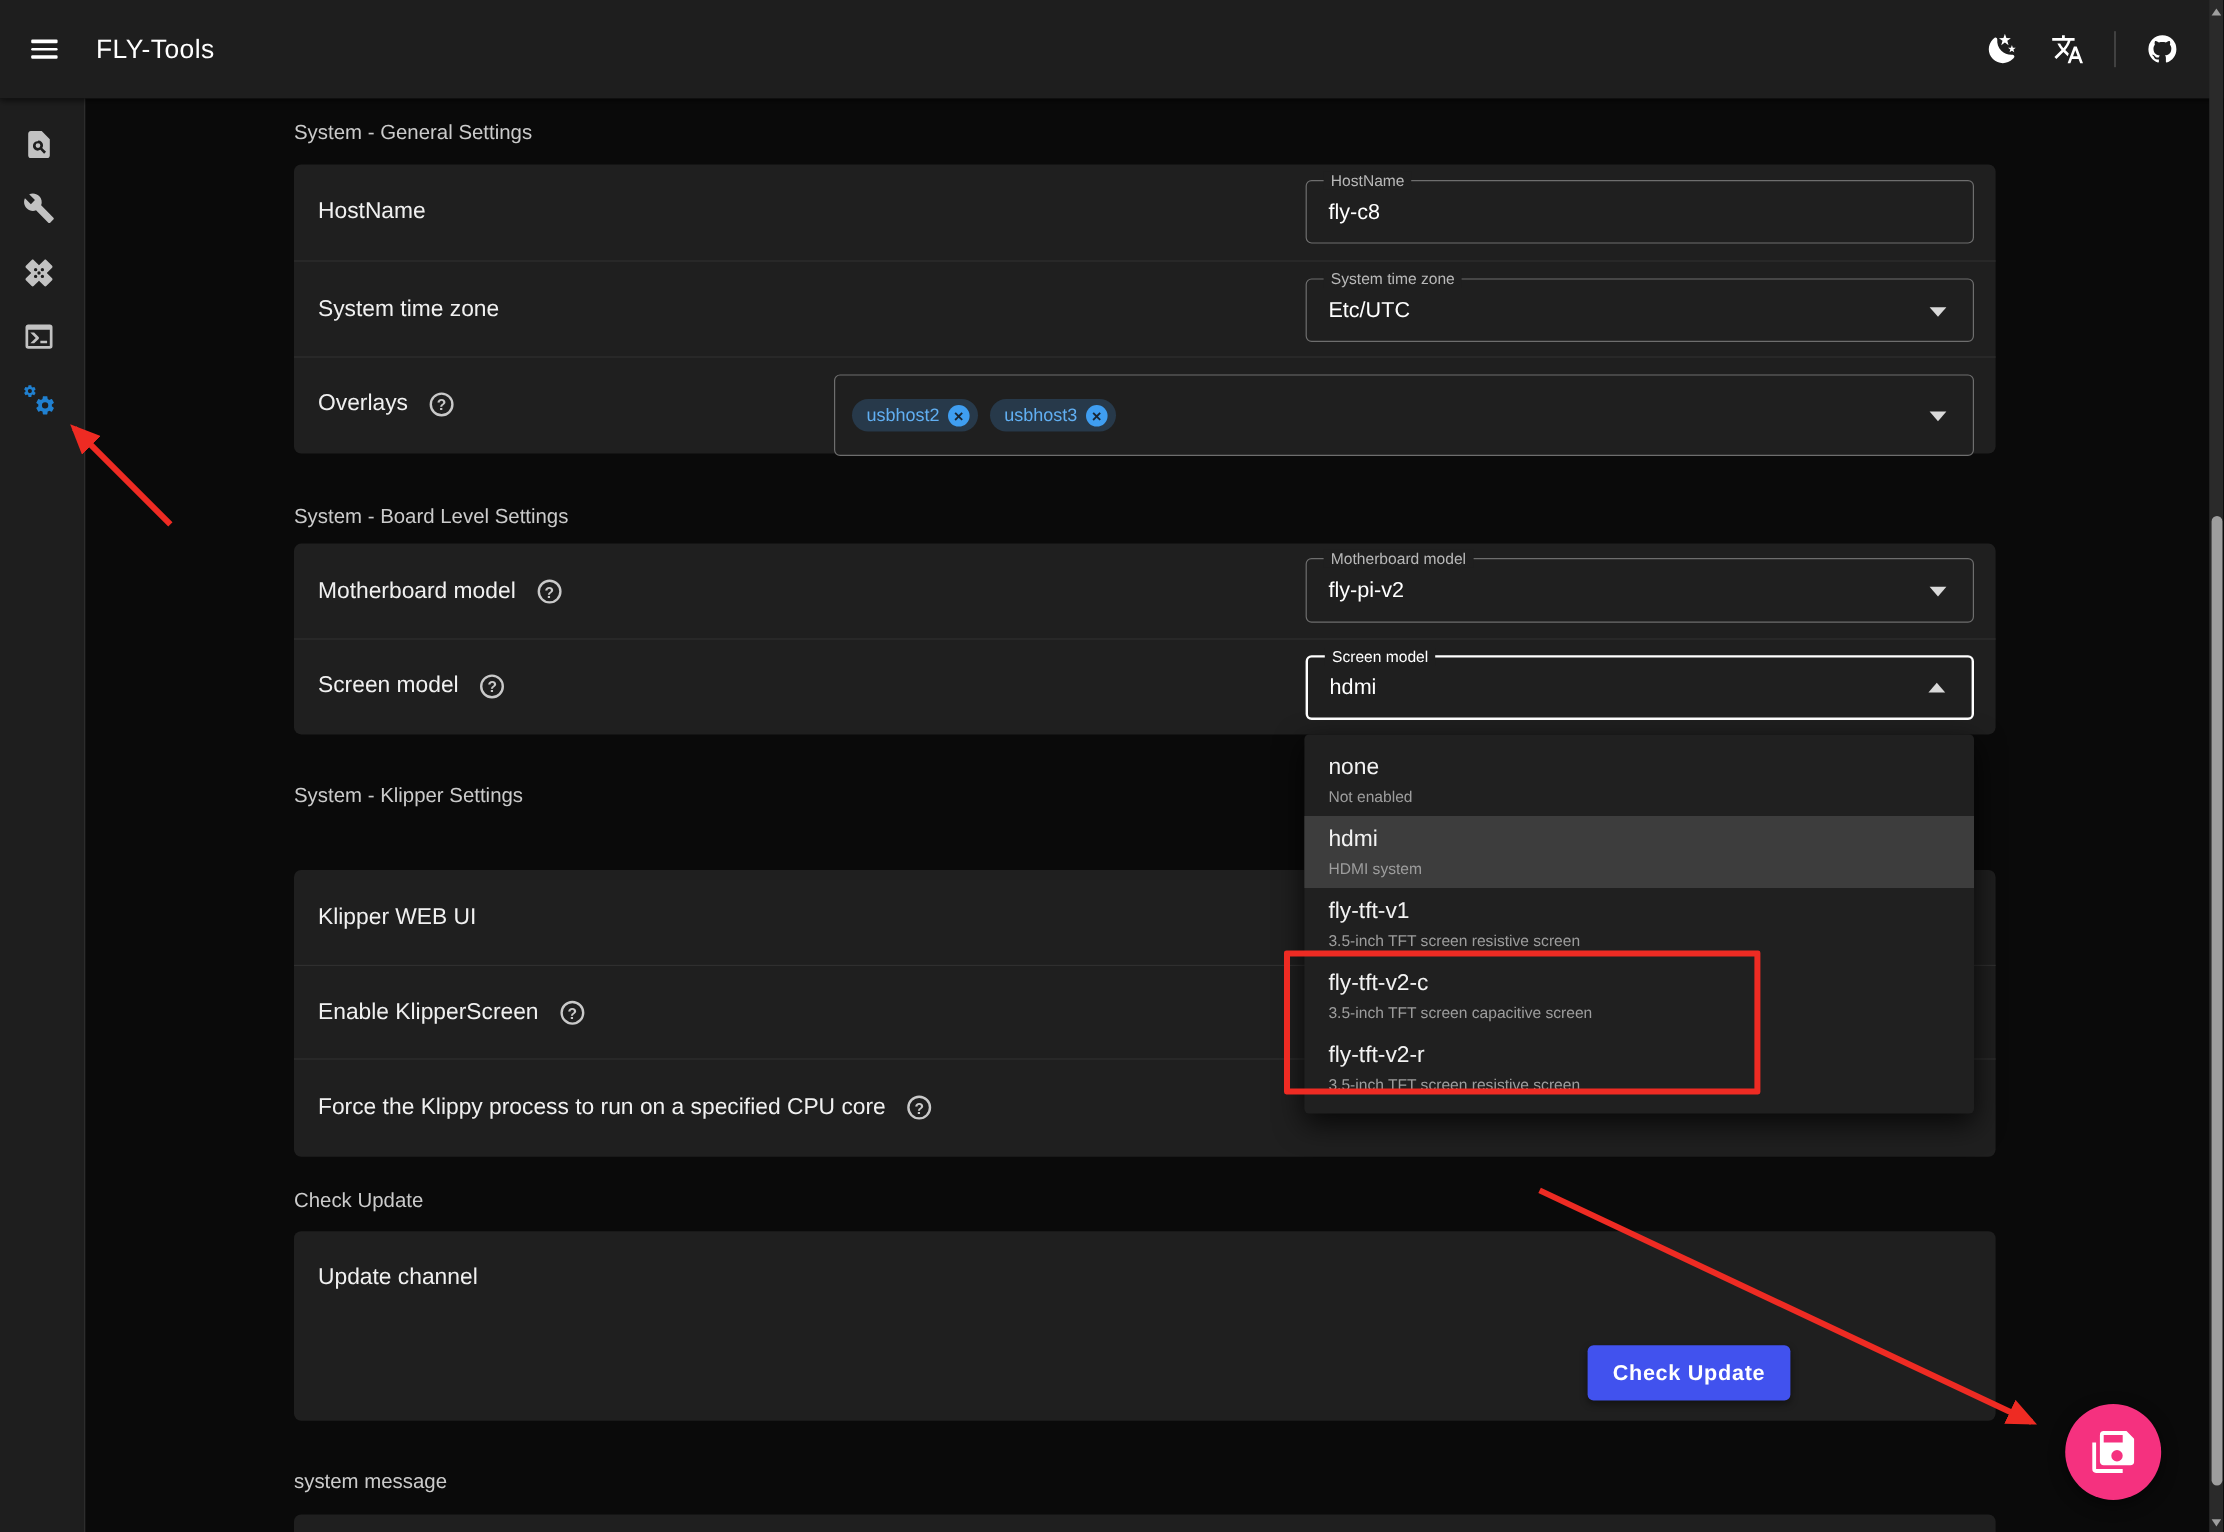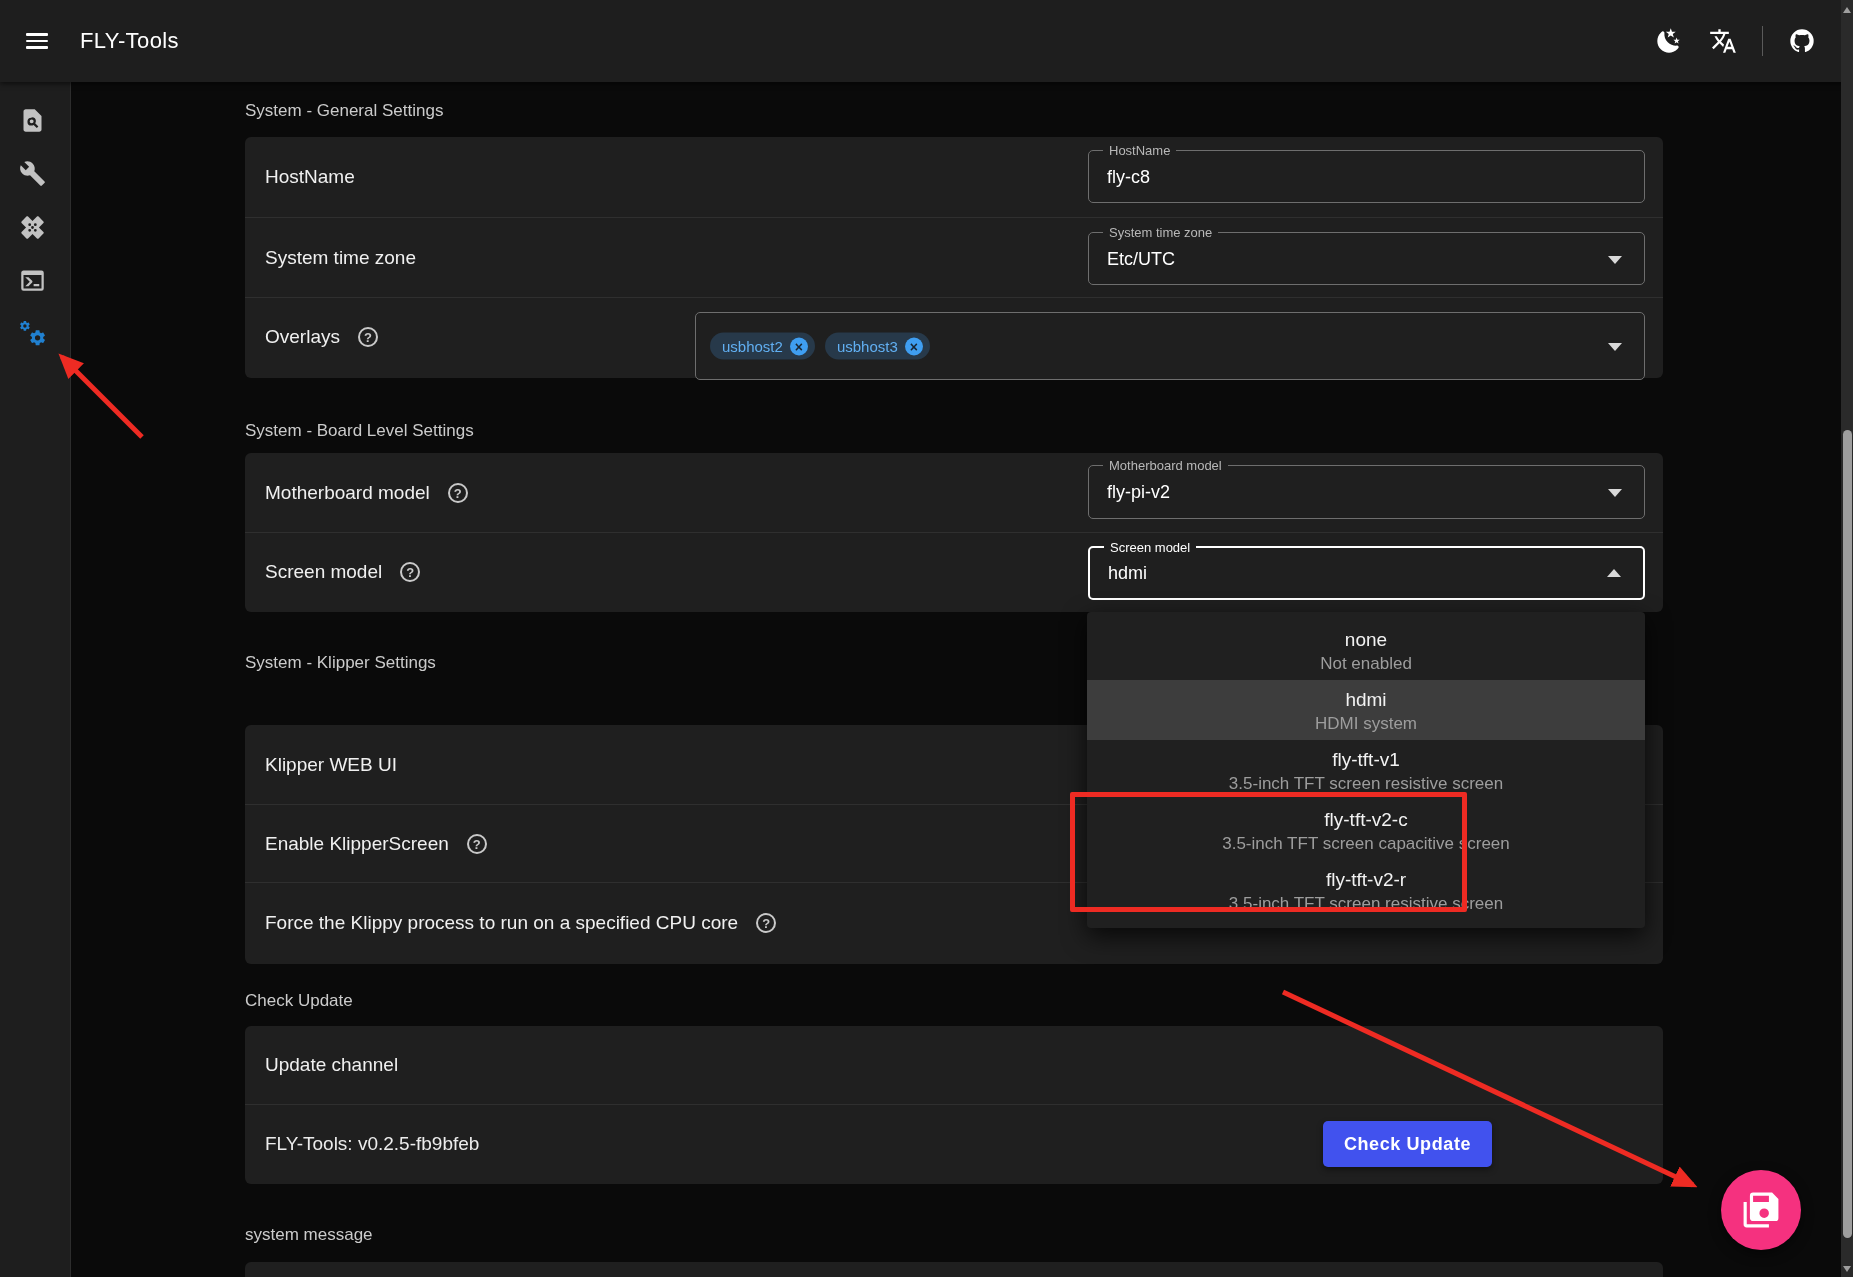--- a/index.html
+++ b/index.html
@@ -49,25 +49,25 @@
 
   
   .chips{position:absolute;left:14px;top:50%;transform:translateY(-50%);display:flex;gap:10px;}
   .chip{height:27px;border-radius:14px;background:#27394a;color:#61aff2;font-size:15px;
         display:flex;align-items:center;padding:0 7px 0 12px;gap:7px;}
   .chip-x{width:18px;height:18px;border-radius:50%;background:#3f9ef1;color:#182634;
           font-size:14px;font-weight:bold;line-height:18px;text-align:center;cursor:pointer;}
 
   
   .menu{position:absolute;left:1087px;top:612px;width:558px;background:#202020;border-radius:4px;
-        box-shadow:0 8px 24px rgba(0,0,0,.75);padding:8px 0;z-index:50;text-align:center;}
+        box-shadow:0 8px 24px rgba(0,0,0,.75);padding:8px 0;z-index:50;}
   .menu-item{height:60px;padding:7px 20px 0 20px;box-sizing:border-box;cursor:pointer;}
   .menu-item.selected{background:#3d3d3d;}
   .mi-name{color:#f2f2f2;font-size:19px;line-height:26px;}
-  .mi-desc{color:#9d9d9d;font-size:17px;line-height:21px;}
+  .mi-desc{color:#9d9d9d;font-size:13px;line-height:21px;}
 
   
   .btn-primary{position:absolute;left:1323px;top:1121px;width:169px;height:46px;background:#4152ee;
                border:none;border-radius:5px;color:#fff;font-family:"Liberation Sans",sans-serif;
                font-size:18px;font-weight:bold;letter-spacing:.6px;cursor:pointer;z-index:5;
                box-shadow:0 3px 6px rgba(0,0,0,.4);}
   .version-label{color:#ececec;font-size:19px;}
 
   
   .fab{position:absolute;left:1721px;top:1170px;width:80px;height:80px;border-radius:50%;background:#f5317f;
@@ -254,23 +254,20 @@
       <span class="row-label">Force the Klippy process to run on a specified CPU core</span>
       <span class="help">?</span>
     </div>
   </div>
 
   <div class="section-label" style="top:991px">Check Update</div>
   <div class="card" style="top:1026px;height:158px">
     <div class="row" style="height:78px">
       <span class="row-label">Update channel</span>
     </div>
-    <div class="row" style="height:79px">
-      <span class="version-label">FLY-Tools: v0.2.5-fb9bfeb</span>
-    </div>
   </div>
 
 
   <button class="btn-primary">Check Update</button>
 
   <div class="section-label" style="top:1225px">system message</div>
   <div class="card" style="top:1262px;height:60px"></div>
 
   <div class="fab">
     <span style="display:flex">

